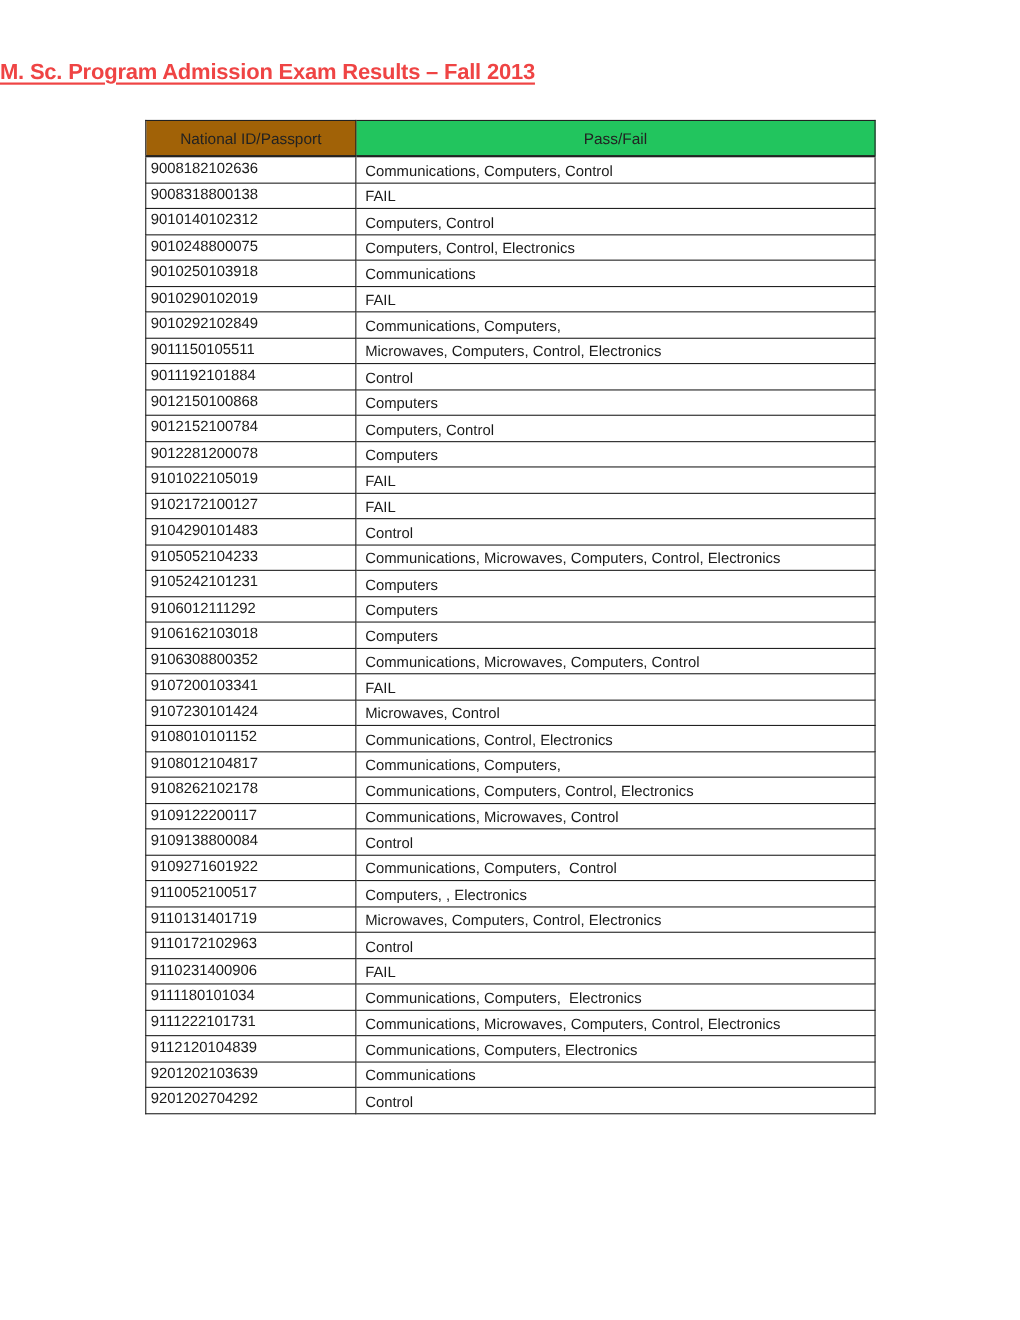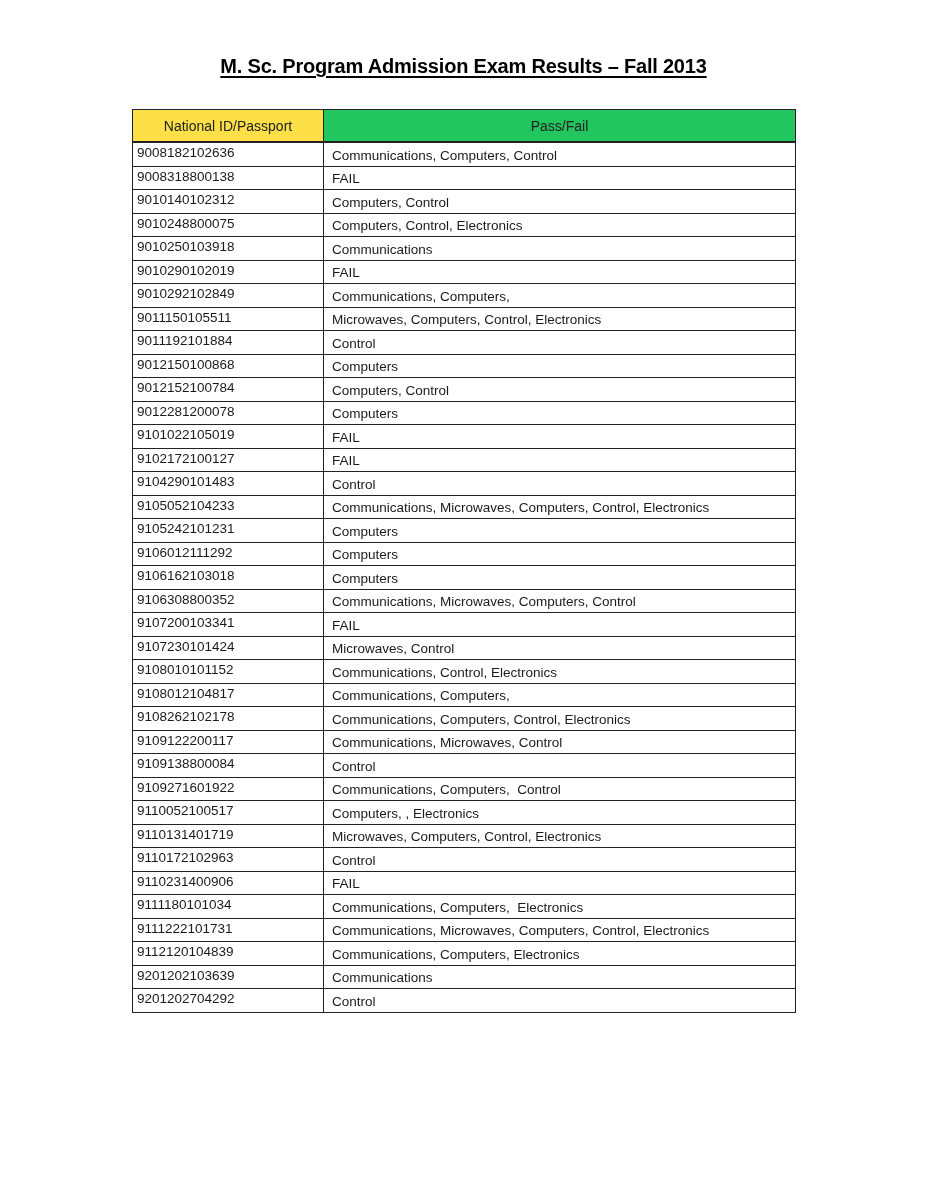--- a/index.html
+++ b/index.html
@@ -13,27 +13,26 @@
       position: relative;
       overflow: hidden;
       font-family: "Liberation Sans", "DejaVu Sans", sans-serif;
       color: #111111;
     }
     .title {
       position: absolute;
       left: 0;
       top: 55px;
       width: 927px;
-      text-align: center;
       font-size: 20px;
       font-weight: bold;
       text-decoration: underline;
       text-underline-offset: 3px;
       letter-spacing: -0.2px;
-      color: #000000;
+      color: #ef4444;
     }
     table.results {
       position: absolute;
       left: 132px;
       top: 109px;
       width: 663px;
       border-collapse: collapse;
       table-layout: fixed;
       font-size: 13.5px;
     }
@@ -73,21 +72,21 @@
 
 <div class="title">M. Sc. Program Admission Exam Results – Fall 2013</div>
 
 <table class="results">
   <colgroup>
     <col class="c1">
     <col class="c2">
   </colgroup>
   <thead>
     <tr>
-      <th style="background: #fde047;">National ID/Passport</th>
+      <th style="background: #a16207;">National ID/Passport</th>
       <th style="background: #22c55e;">Pass/Fail</th>
     </tr>
   </thead>
   <tbody id="results-body">
       <tr>
         <td class="id">9008182102636</td>
         <td class="res">Communications, Computers, Control</td>
       </tr>
       <tr>
         <td class="id">9008318800138</td>

